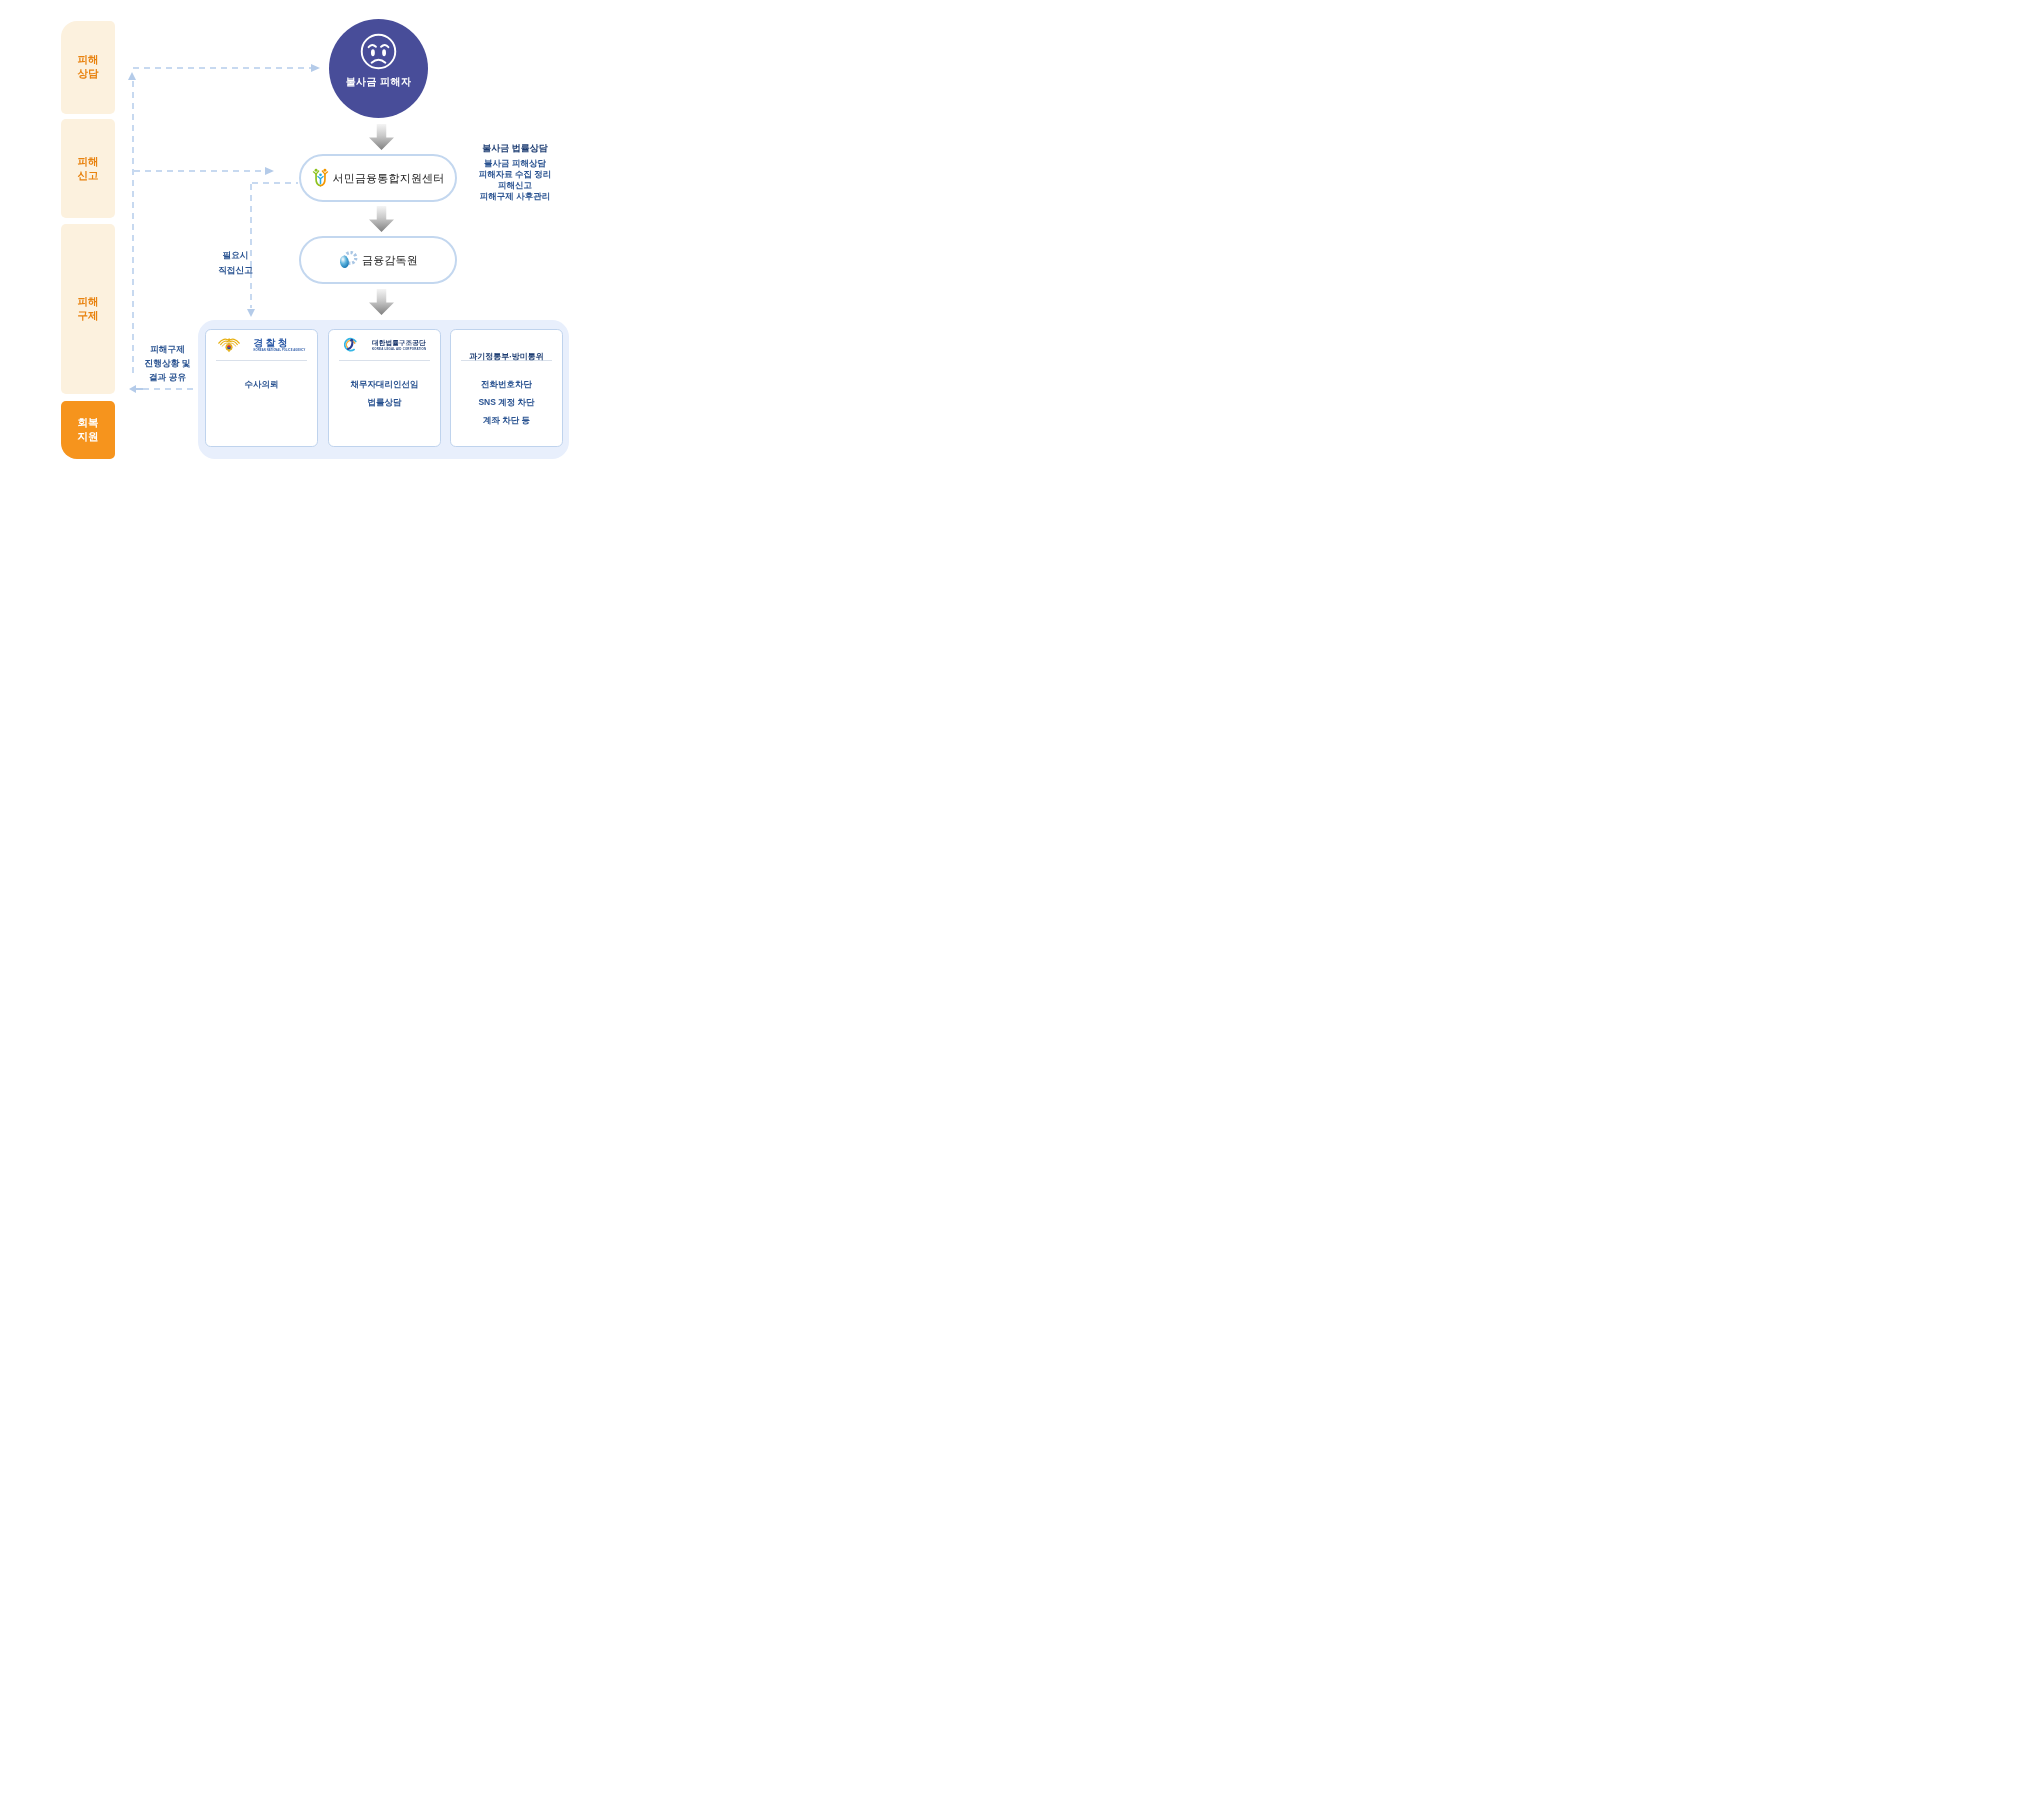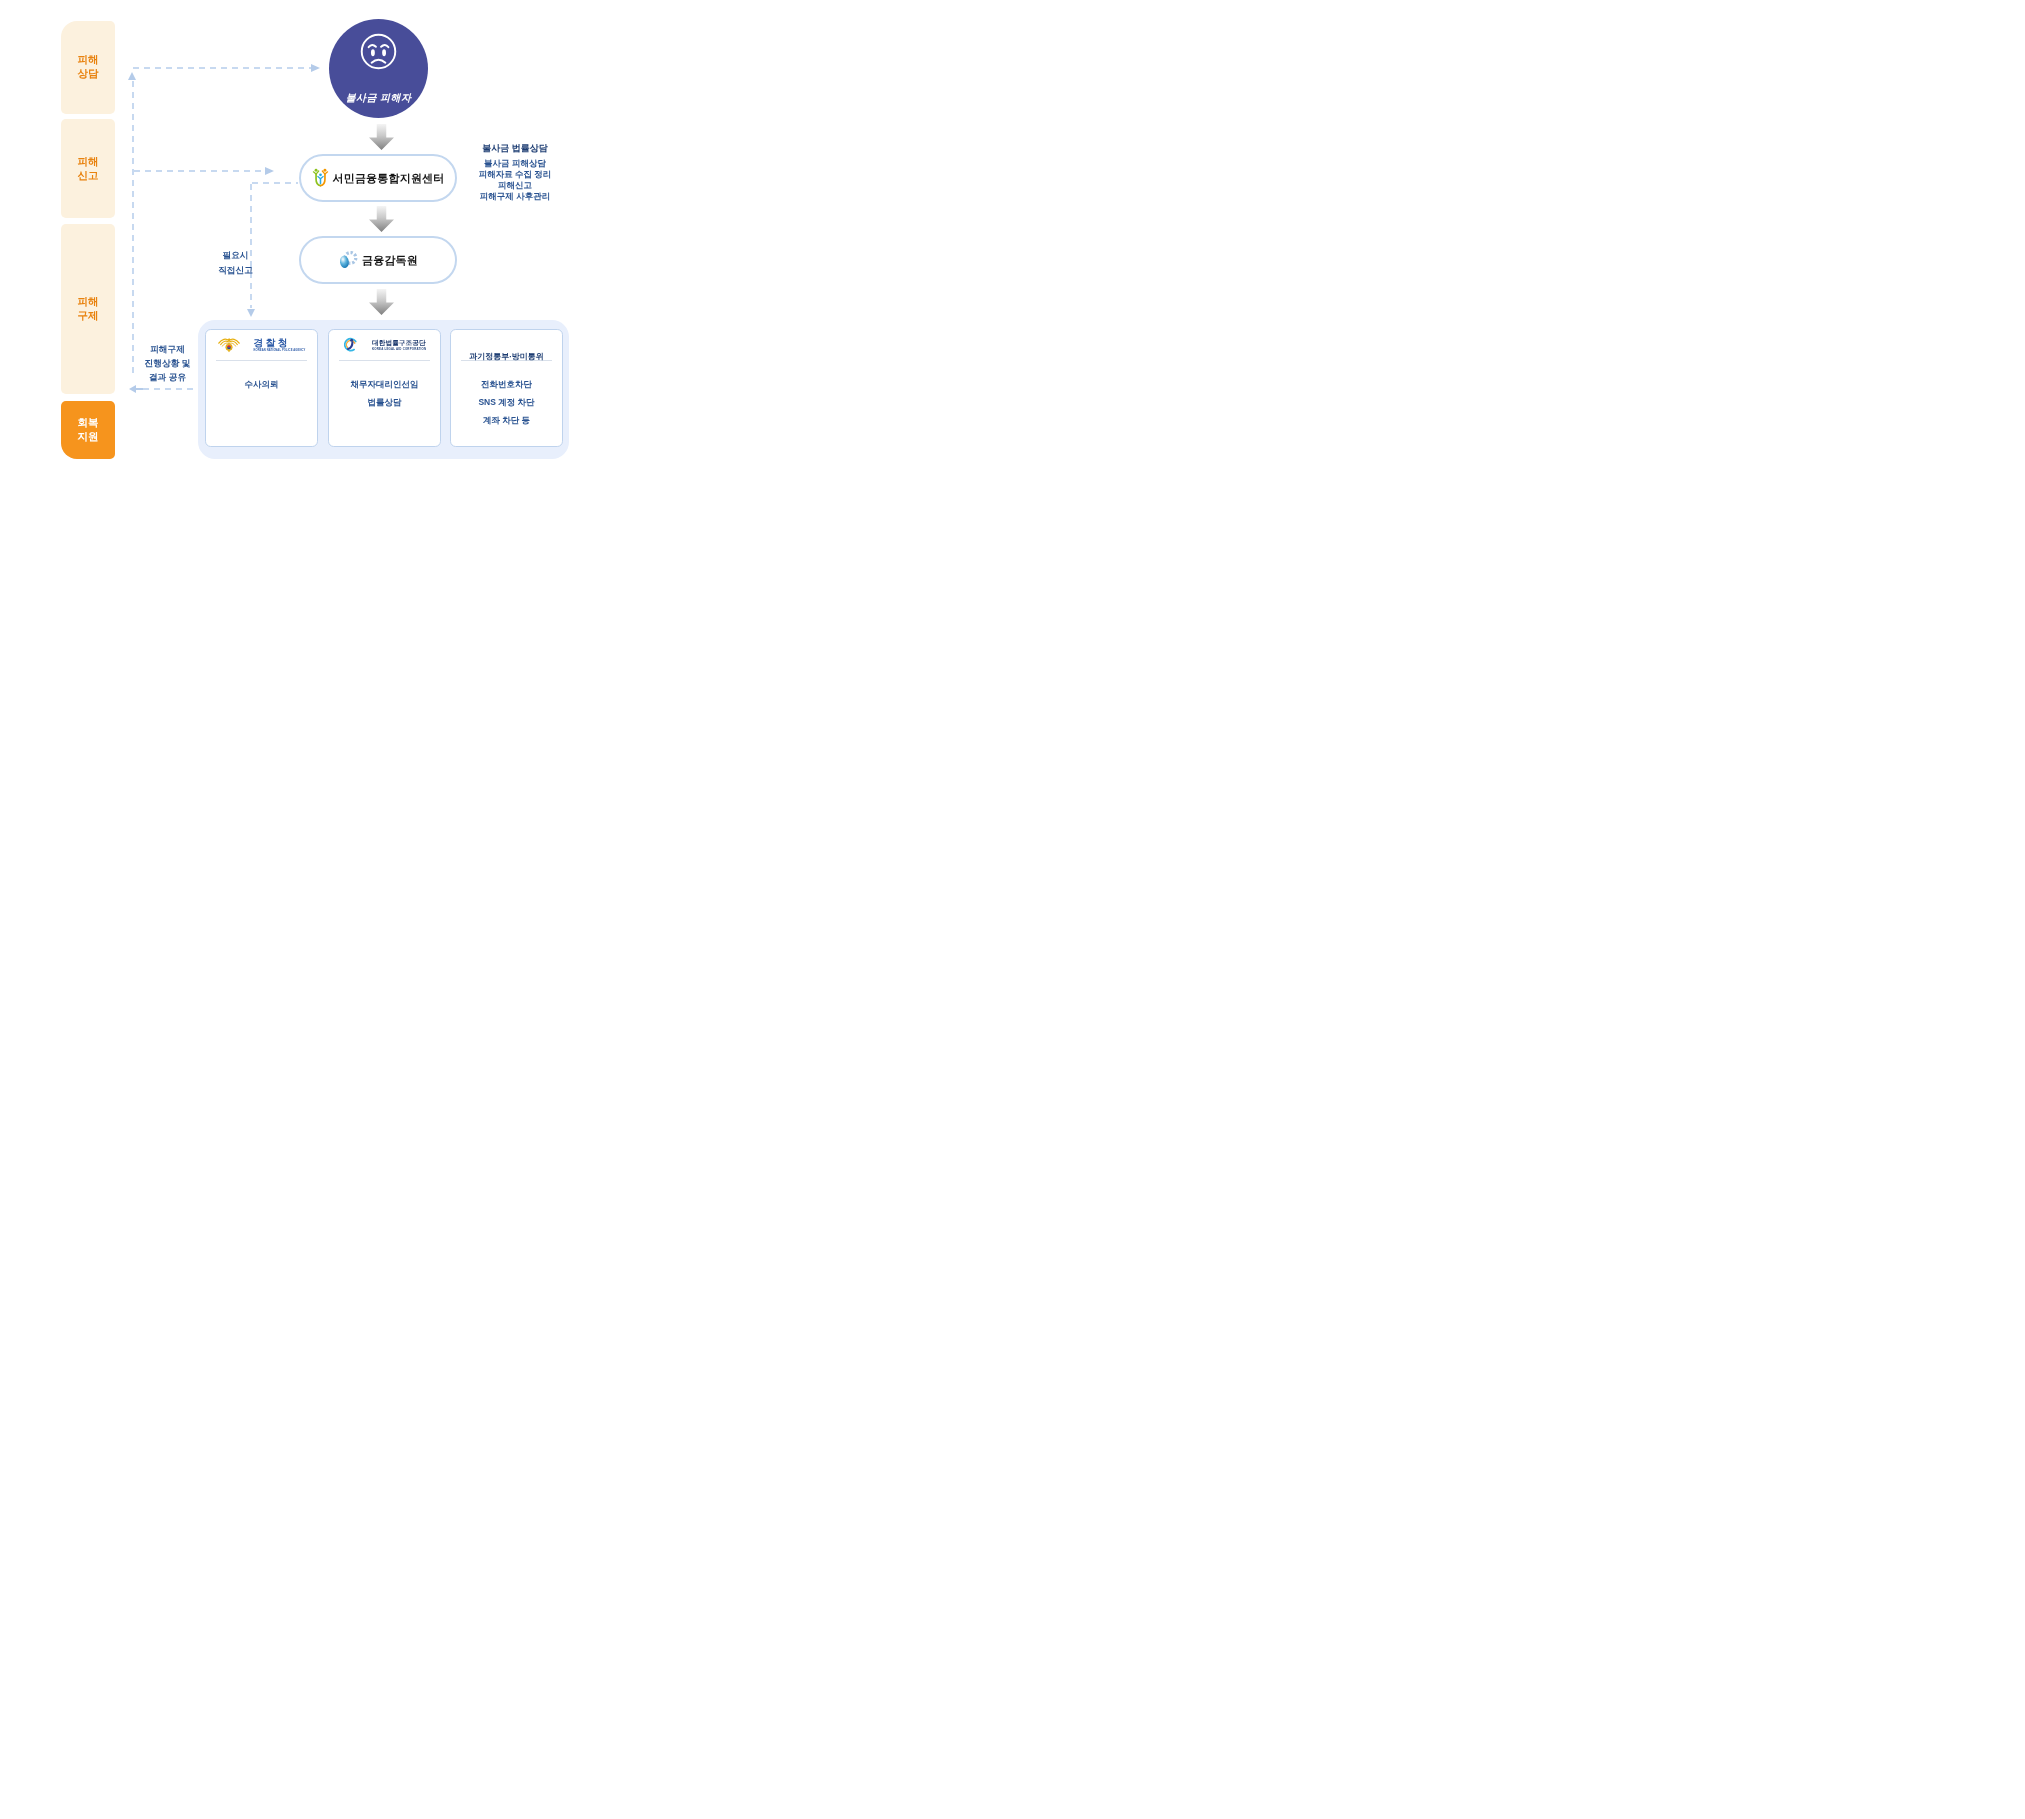--- a/index.html
+++ b/index.html
@@ -16,35 +16,35 @@
     text-align:center;font-size:10.5px;font-weight:800;line-height:13.8px;
   }
   .stage.first{border-top-left-radius:16px;}
   .stage.last{background:#f6941d;color:#ffffff;border-bottom-left-radius:16px;}
 
   
   .victim{
     left:329px;top:19.4px;width:99px;height:99px;border-radius:50%;
     background:#484d99;display:flex;flex-direction:column;align-items:center;
   }
-  .victim .label{color:#fff;font-size:10px;font-weight:800;margin-top:18px;letter-spacing:0.4px;font-style:italic;}
+  .victim .label{color:#fff;font-size:10px;font-weight:800;margin-top:2px;letter-spacing:0.4px;}
 
   
   .garrow{
     width:25px;height:26px;
     background:linear-gradient(180deg,#f4f4f4 0%,#c9c9c9 45%,#9a9a9a 80%,#7f7f7f 100%);
     clip-path:polygon(31% 0%,69% 0%,69% 52%,100% 52%,50% 100%,0% 52%,31% 52%);
   }
 
   
   .pill{
     background:#fff;border:2px solid #c3d7ef;border-radius:25px;
     display:flex;align-items:center;justify-content:center;gap:4px;box-sizing:border-box;
   }
-  .pill .pname{font-size:11px;font-weight:700;color:#161616;letter-spacing:0.2px;}
+  .pill .pname{font-size:11px;font-weight:400;color:#161616;letter-spacing:0.2px;}
 
   
   .info{left:469px;top:143px;width:92px;text-align:center;}
   .info .ititle{font-size:9px;font-weight:800;color:#1c3c72;line-height:10.5px;margin-bottom:4px;}
   .info .iline{font-size:8.5px;color:#2a5391;line-height:11.3px;font-weight:600;}
 
   
   .dash-h{height:2px;background:repeating-linear-gradient(90deg,#c7d9f0 0 6px,transparent 6px 11px);}
   .dash-v{width:2px;background:repeating-linear-gradient(180deg,#c7d9f0 0 6px,transparent 6px 11px);}
   .ah-right{width:0;height:0;border-left:9px solid #b4cbe9;border-top:4.5px solid transparent;border-bottom:4.5px solid transparent;}

